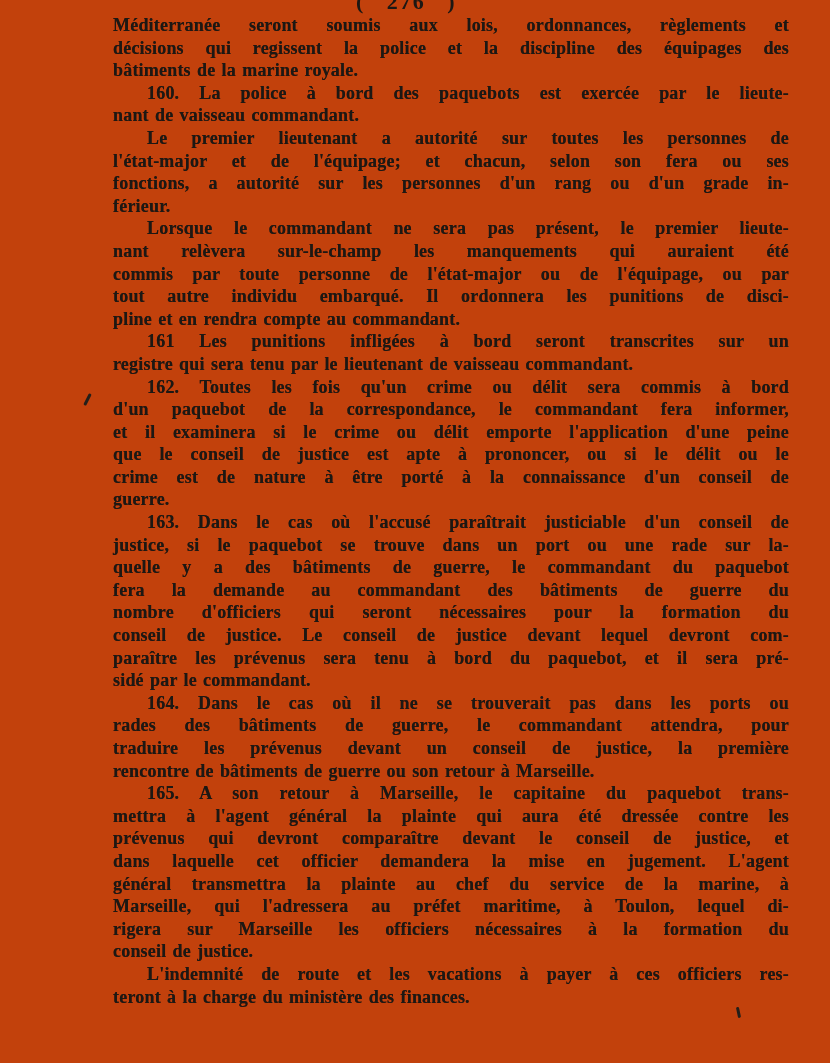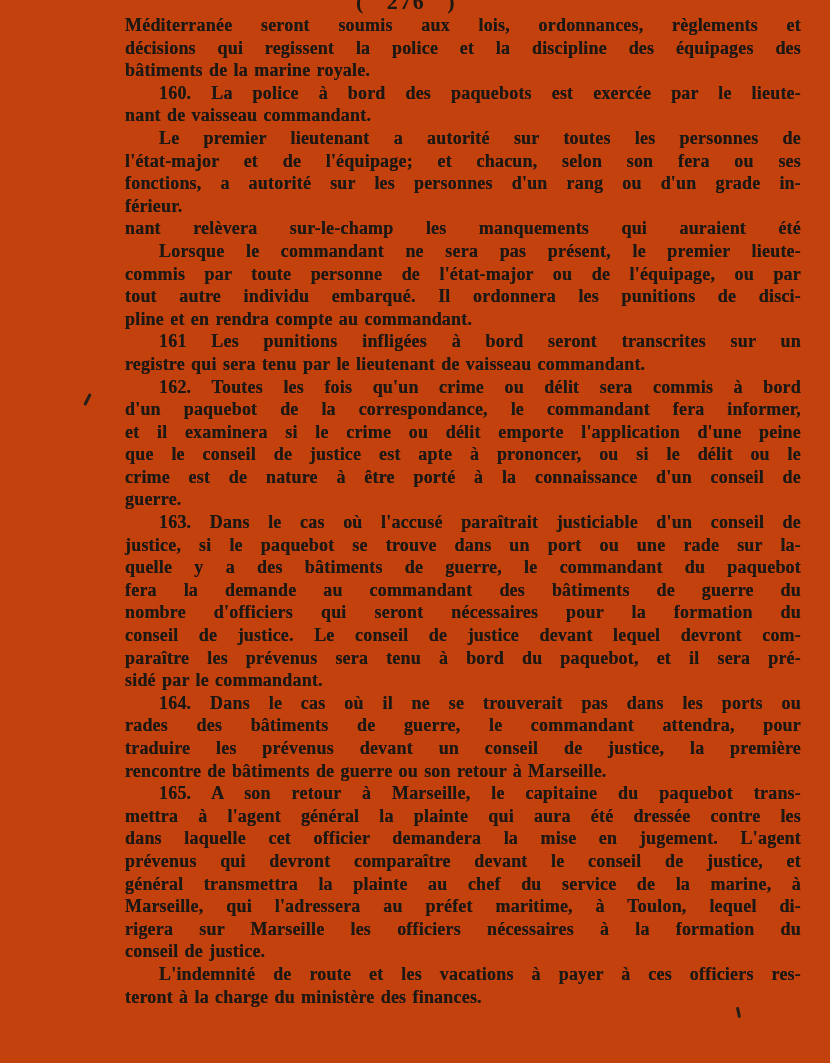--- a/index.html
+++ b/index.html
@@ -20,21 +20,21 @@
     position: absolute;
     top: -11px; left: 356px;
     font-size: 22px;
     font-weight: 700;
     letter-spacing: 2px;
     word-spacing: 14px;
     white-space: nowrap;
   }
   .textblock {
     position: absolute;
-    left: 125px; top: 14px;
+    left: 113px; top: 14px;
     width: 676px;
     font-size: 18px;
     font-weight: 700;
     line-height: 22.6px;
     letter-spacing: 0.2px;
     word-spacing: 1.5px;
     text-shadow: 0 0 0.5px rgba(20,16,12,0.65);
   }
   .paragraph { margin: 0; }
   .line {
@@ -80,22 +80,22 @@
         <div class="line indent">160. La police à bord des paquebots est exercée par le lieute-</div>
         <div class="line last">nant de vaisseau commandant.</div>
       </div>
       <div class="paragraph">
         <div class="line indent">Le premier lieutenant a autorité sur toutes les personnes de</div>
         <div class="line">l'état-major et de l'équipage; et chacun, selon son fera ou ses</div>
         <div class="line">fonctions, a autorité sur les personnes d'un rang ou d'un grade in-</div>
         <div class="line last">férieur.</div>
       </div>
       <div class="paragraph">
+        <div class="line indent">Lorsque le commandant ne sera pas présent, le premier lieute-</div>
         <div class="line">nant relèvera sur-le-champ les manquements qui auraient été</div>
-        <div class="line indent">Lorsque le commandant ne sera pas présent, le premier lieute-</div>
         <div class="line">commis par toute personne de l'état-major ou de l'équipage, ou par</div>
         <div class="line">tout autre individu embarqué. Il ordonnera les punitions de disci-</div>
         <div class="line last">pline et en rendra compte au commandant.</div>
       </div>
       <div class="paragraph">
         <div class="line indent">161 Les punitions infligées à bord seront transcrites sur un</div>
         <div class="line last">registre qui sera tenu par le lieutenant de vaisseau commandant.</div>
       </div>
       <div class="paragraph">
         <div class="line indent">162. Toutes les fois qu'un crime ou délit sera commis à bord</div>
@@ -117,22 +117,22 @@
       </div>
       <div class="paragraph">
         <div class="line indent">164. Dans le cas où il ne se trouverait pas dans les ports ou</div>
         <div class="line">rades des bâtiments de guerre, le commandant attendra, pour</div>
         <div class="line">traduire les prévenus devant un conseil de justice, la première</div>
         <div class="line last">rencontre de bâtiments de guerre ou son retour à Marseille.</div>
       </div>
       <div class="paragraph">
         <div class="line indent">165. A son retour à Marseille, le capitaine du paquebot trans-</div>
         <div class="line">mettra à l'agent général la plainte qui aura été dressée contre les</div>
+        <div class="line">prévenus qui devront comparaître devant le conseil de justice, et</div>
         <div class="line">dans laquelle cet officier demandera la mise en jugement. L'agent</div>
-        <div class="line">prévenus qui devront comparaître devant le conseil de justice, et</div>
         <div class="line">général transmettra la plainte au chef du service de la marine, à</div>
         <div class="line">Marseille, qui l'adressera au préfet maritime, à Toulon, lequel di-</div>
         <div class="line">rigera sur Marseille les officiers nécessaires à la formation du</div>
         <div class="line last">conseil de justice.</div>
       </div>
       <div class="paragraph">
         <div class="line indent">L'indemnité de route et les vacations à payer à ces officiers res-</div>
         <div class="line last">teront à la charge du ministère des finances.</div>
       </div>
     </div>

